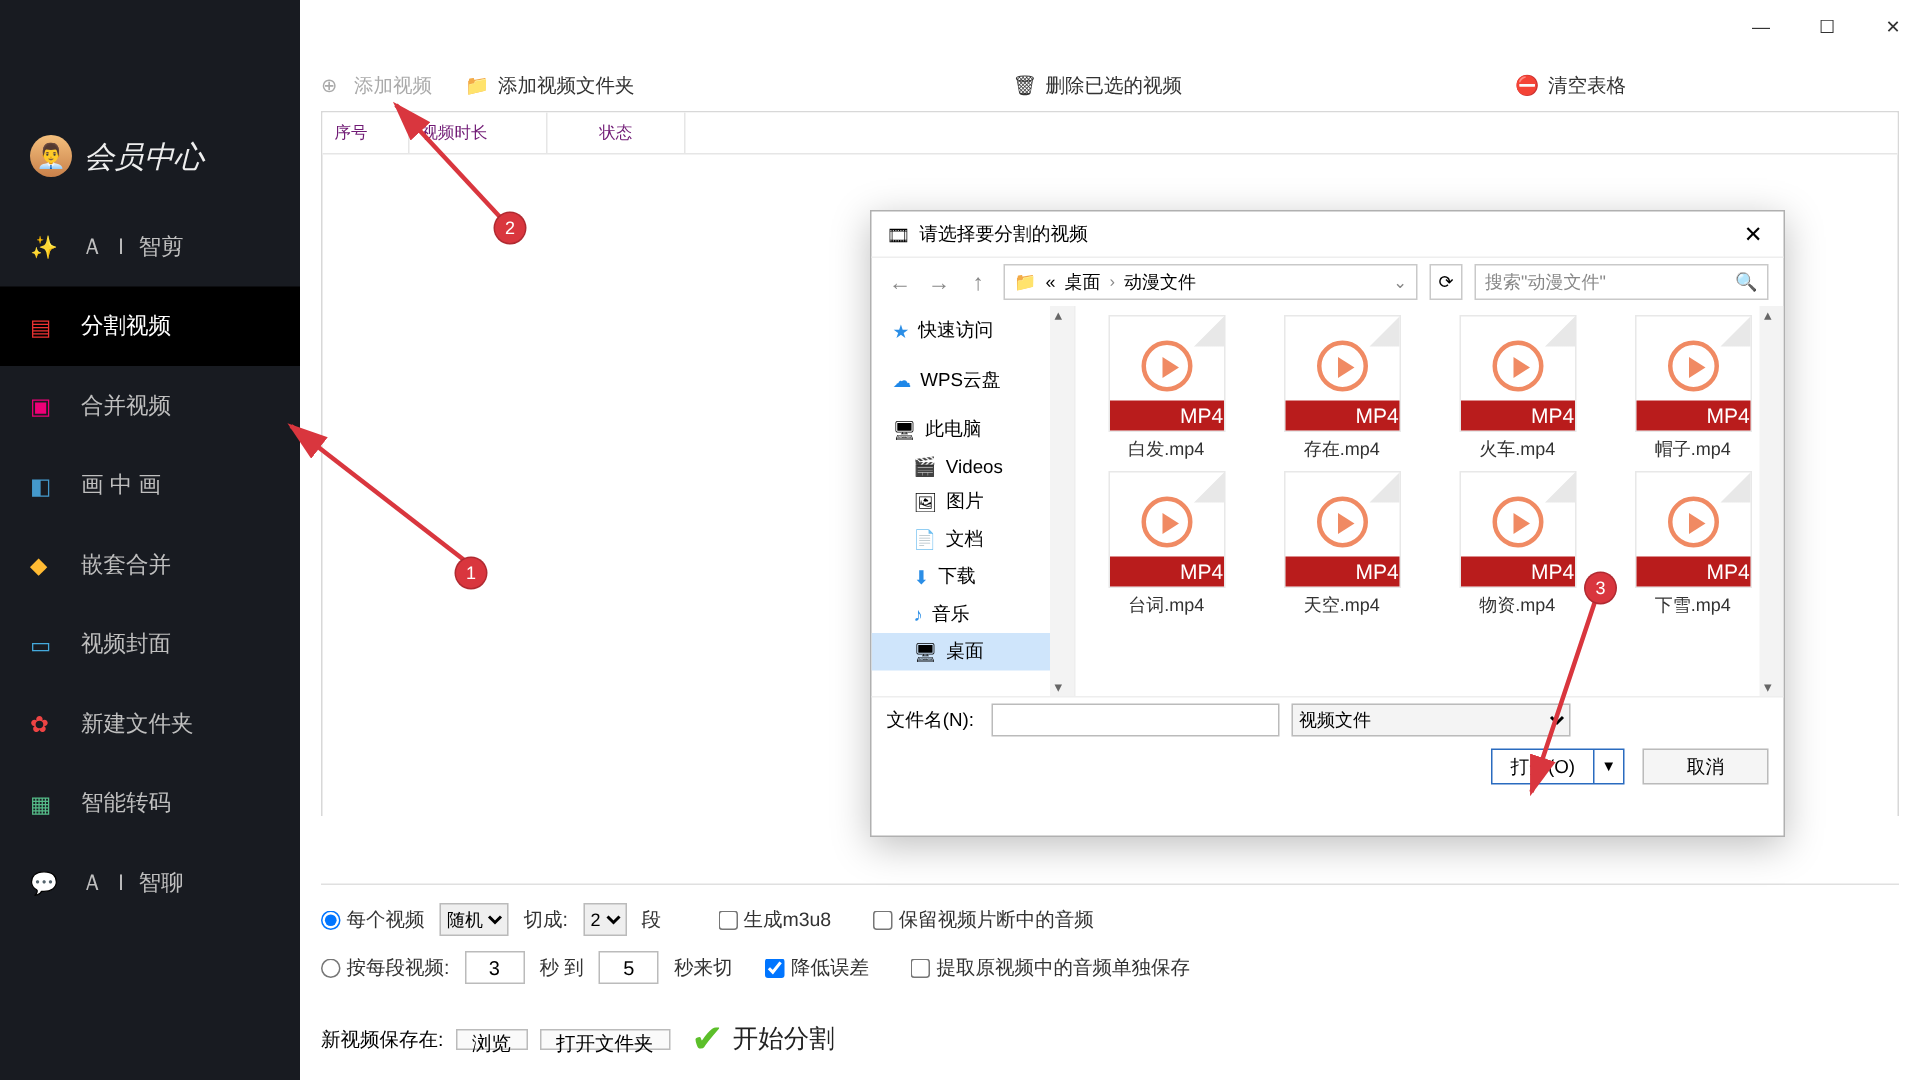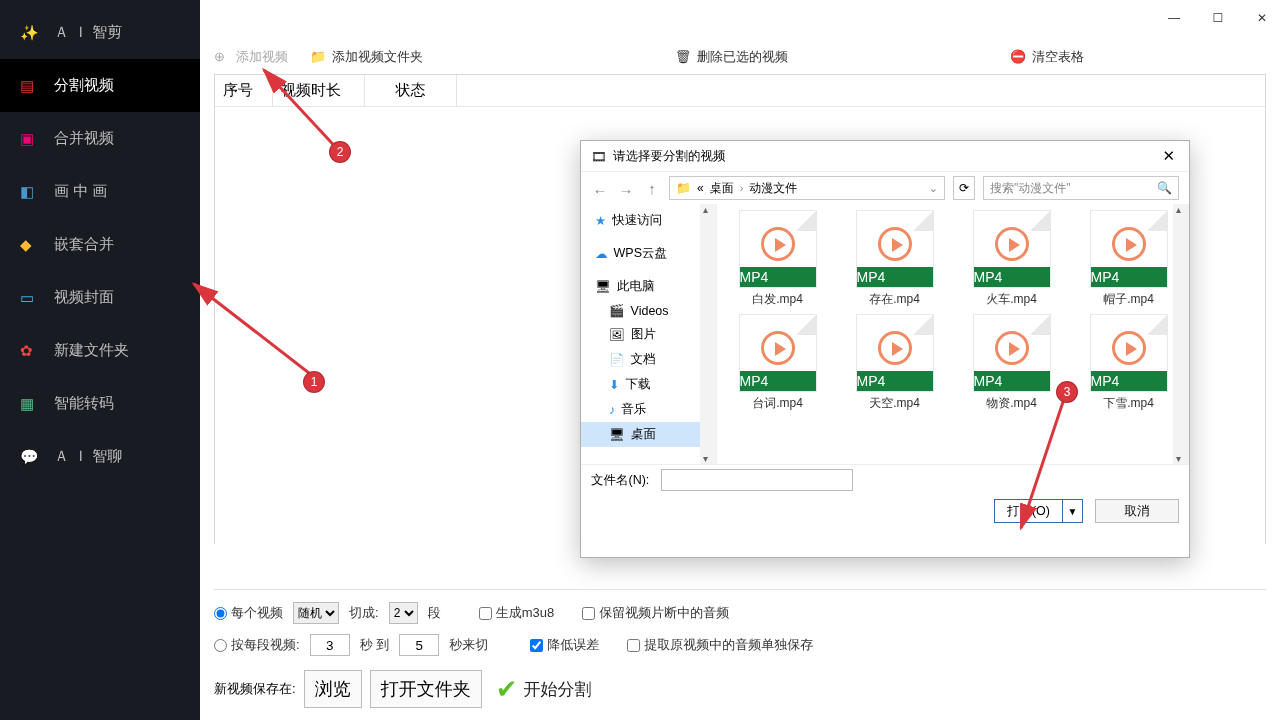--- a/index.html
+++ b/index.html
@@ -17,31 +17,31 @@
 .nav-icon { width: 22px; height: 18px; margin-right: 12px; display:inline-flex; }
 .main { position: absolute; left: 200px; top: 0; right: 0; height: 720px; background: #fff; }
 .win-controls { position: absolute; top: 8px; right: 8px; display: flex; gap: 24px; color:#333; font-size:12px;}
 .win-btn { width: 20px; height: 20px; display: flex; align-items: center; justify-content: center; cursor:pointer; }
 .toolbar { display: flex; align-items: center; gap: 22px; padding: 14px 14px 8px; margin-top: 34px; }
 .tool-btn { display: flex; align-items: center; gap: 6px; font-size: 13px; color: #333; cursor:pointer; }
 .tool-btn.muted{ color:#aaa; }
 .tool-btn .ic { width:16px; height:16px; display:inline-flex; }
 .table-area { margin: 0 14px; border: 1px solid #d8d8d8; height: 470px; border-bottom:none;}
 .table-header { display: flex; background: #fff; border-bottom:1px solid #e6e6e6; }
-.th { padding: 6px 8px; font-size: 15px; color:#000000; border-right:1px solid #e6e6e6; }
+.th { padding: 6px 8px; font-size: 11px; color:#701a75; border-right:1px solid #e6e6e6; }
 .th-idx { width: 58px; } .th-name { flex: 1; } .th-dur { width: 92px; } .th-status { width: 92px; text-align:center; }
 .bottom-panel { position: absolute; left: 14px; right: 14px; bottom: 54px; font-size: 13px; color:#333; border-top:1px solid #e0e0e0; padding-top:12px;}
 .row { display:flex; align-items:center; gap:10px; margin-bottom:10px; }
 .row input[type=text].small { width:40px; height:22px; border:1px solid #bbb; text-align:center; padding:0;}
 select.small { height:22px; border:1px solid #bbb; font-size:12px; }
 .cb { display:flex; align-items:center; gap:4px; }
 .hint { color:#999; }
 .foot-bar { position:absolute; left:14px; right:14px; bottom:12px; display:flex; align-items:center; gap:8px; font-size:13px;}
 .foot-bar input.path { flex:1; height:26px; border:1px solid #bbb; padding:0 6px; font-family:Consolas,monospace; font-size:12.5px;}
-.btn { border:1px solid #bbb; background:#fafafa; height:38px; padding:0 10px; font-size:18px; cursor:pointer;}
+.btn { border:1px solid #bbb; background:#fafafa; height:14px; padding:0 10px; font-size:13px; cursor:pointer;}
 .start-btn { display:flex; align-items:center; gap:6px; font-size:17px; color:#222; cursor:pointer; margin-left:6px;}
 .check-ic { color:#5cbf2a; font-size:26px; }
 
 .dialog { position:absolute; left:580px; top:140px; width:610px; height:418px; background:#fff; border:1px solid #b0b0b0; box-shadow:0 6px 24px rgba(0,0,0,0.25); }
 .dlg-title { display:flex; align-items:center; justify-content:space-between; padding:6px 10px; font-size:12.5px; }
 .dlg-title .ti { display:flex; align-items:center; gap:6px;}
 .dlg-close { font-size:15px; cursor:pointer; padding:0 4px;}
 .dlg-nav { display:flex; align-items:center; gap:8px; padding:4px 10px; border-top:1px solid #eee;}
 .nav-btn { color:#888; font-size:15px; width:18px; text-align:center; cursor:pointer;}
 .addr-bar { flex:1; display:flex; align-items:center; border:1px solid #c9c9c9; height:24px; font-size:12px; padding:0 6px; gap:6px;}
@@ -63,21 +63,21 @@
 .tree-scroll { position:absolute; right:0; top:0; width:16px; height:100%; background:#f3f3f3; }
 .tree-scroll::before{content:"▴"; position:absolute; top:0; left:3px; font-size:10px; color:#666;}
 .tree-scroll::after{content:"▾"; position:absolute; bottom:0; left:3px; font-size:10px; color:#666;}
 .files { flex:1; padding:6px 4px; overflow:hidden; position:relative;}
 .file-grid { display:grid; grid-template-columns:repeat(4,1fr); gap:6px 4px;}
 .file { display:flex; flex-direction:column; align-items:center; font-size:12px; cursor:pointer;}
 .file-thumb { width:78px; height:78px; border:1px solid #e8e8e8; display:flex; flex-direction:column; justify-content:flex-end; align-items:center; background:#fff; position:relative;}
 .file-thumb::before { content:""; position:absolute; top:0; right:0; width:20px; height:20px; background:linear-gradient(135deg,transparent 49%,#e8e8e8 51%);}
 .mp4-ic { width:34px; height:34px; border:3px solid #f08a63; border-radius:50%; position:relative; margin-bottom:6px;}
 .mp4-ic::after{content:""; position:absolute; left:11px; top:8px; border-left:11px solid #f08a63; border-top:7px solid transparent; border-bottom:7px solid transparent;}
-.mp4-bar { width:100%; background:#15803d; color:#fff; text-align:left; font-size:14px; font-weight:500; padding:2px 0;}
+.mp4-bar { width:100%; background:#b91c1c; color:#fff; text-align:right; font-size:14px; font-weight:500; padding:2px 0;}
 .file-name { margin-top:3px; color:#333; }
 .files-scroll { position:absolute; right:0; top:0; width:16px; height:100%; background:#f3f3f3;}
 .files-scroll::before{content:"▴"; position:absolute; top:0; left:3px; font-size:10px; color:#666;}
 .files-scroll::after{content:"▾"; position:absolute; bottom:0; left:3px; font-size:10px; color:#666;}
 .dlg-foot { padding:4px 10px 10px; border-top:1px solid #eee;}
 .fn-row { display:flex; align-items:center; gap:8px; font-size:12.5px; margin-bottom:8px;}
 .fn-row label { min-width:62px; text-align:left;}
 .fn-input { flex:1; max-width:192px; height:22px; border:1px solid #bbb;}
 .ft-select { width:186px; height:22px; border:1px solid #bbb; font-size:12px; background:#f4f4f4;}
 .dlg-btns { display:flex; justify-content:flex-end; gap:12px;}
@@ -87,20 +87,24 @@
 .cancel-btn { height:24px; width:84px; border:1px solid #bbb; background:#f5f5f5; font-size:12.5px; cursor:pointer;}
 
 .badge { position:absolute; width:20px; height:20px; border-radius:50%; background:#d9363e; color:#fff; font-size:12px; display:flex; align-items:center; justify-content:center; z-index:50; box-shadow:0 0 0 1px #b02a31;}
 .arrow { position:absolute; z-index:49; }
 .arrow svg { overflow:visible; }
 </style>
 </head>
 <body>
 
 <div class="sidebar">
+  <div class="vip-section">
+    <span class="vip-avatar"></span>
+    <span class="vip-text">会员中心</span>
+  </div>
   <div class="nav">
     <div class="nav-item">
         <span class="nav-icon">✨</span>
         <span>Ａ Ｉ 智剪</span>
       </div>
     <div class="nav-item active">
         <span class="nav-icon" style="color:#e33">▤</span>
         <span>分割视频</span>
       </div>
     <div class="nav-item">
@@ -189,21 +193,21 @@
     </div>
     <div class="row">
       <label class="cb">
           <input type="radio" name="m" style="">
           <span>按每段视频:</span>
         </label>
       <input class="small" type="text" value="3" style="">
       <span>秒 到</span>
       <input class="small" type="text" value="5" style="">
       <span>秒来切</span>
-      <label class="cb" style="margin-left:32px">
+      <label class="cb" style="margin-left:12px">
           <input type="checkbox" checked="" style="">
           <span>降低误差</span>
         </label>
       <label class="cb" style="margin-left:18px">
           <input type="checkbox" style="">
           <span>提取原视频中的音频单独保存</span>
         </label>
     </div>
   </div>
 
@@ -343,20 +347,21 @@
             <div class="file-name">下雪.mp4</div>
           </div>
         </div>
       <div class="files-scroll"></div>
     </div>
   </div>
   <div class="dlg-foot">
     <div class="fn-row">
       <label><span>文件名(N):</span></label>
       <input class="fn-input" type="text" style="">
+      <select class="ft-select"><option>视频文件</option></select>
     </div>
     <div class="dlg-btns">
       <div class="open-btn">
         <span class="lab">打开(O)</span>
         <span class="drop">▼</span>
       </div>
       <button class="cancel-btn">取消</button>
     </div>
   </div>
 </div>

